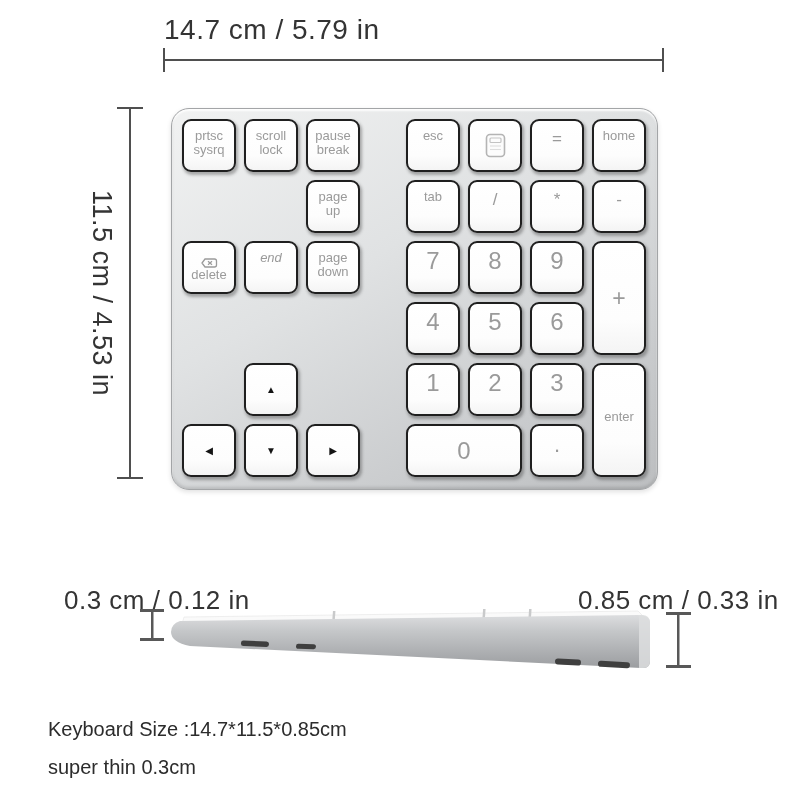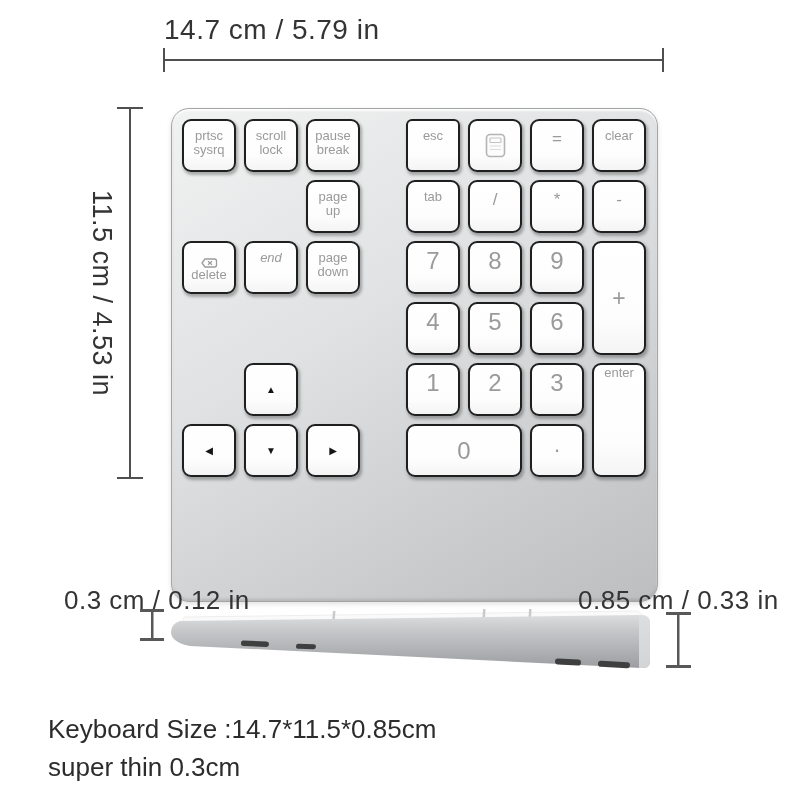--- a/index.html
+++ b/index.html
@@ -23,21 +23,21 @@
   #left-tick-top{left:117px;top:107px;width:26px;}
   #left-tick-bottom{left:117px;top:477px;width:26px;}
   #left-dim-label{left:101px;top:293px;transform:translate(-50%,-50%) rotate(90deg);
                   white-space:nowrap;font-size:27px;}
 
   #bottom-left-label{left:64px;top:565px;white-space:nowrap;}
   #bottom-right-label{left:578px;top:565px;white-space:nowrap;}
 
   
   #keypad{
-    position:absolute;left:171px;top:108px;width:487px;height:494px;
+    position:absolute;left:171px;top:108px;width:487px;height:382px;
     box-sizing:border-box;
     background:linear-gradient(150deg,#f1f2f2 0%,#e0e2e3 40%,#c9cbcd 78%,#bcbec0 100%);
     border:1px solid #a3a5a7;border-radius:18px;
     box-shadow:inset 0 2px 2px rgba(255,255,255,.9), inset 0 -2px 3px rgba(0,0,0,.12), 0 2px 5px rgba(0,0,0,.12);
     display:grid;
     grid-template-columns:54px 54px 54px 30px 54px 54px 54px 54px;
     grid-template-rows:repeat(6,53px);
     gap:8px;
     padding:10px 10px;
   }
@@ -49,31 +49,31 @@
     display:flex;justify-content:center;color:#9a9a9a;
   }
   .key .key-label{white-space:pre-line;text-align:center;}
   .key.text{align-items:flex-start;padding-top:8px;font-size:13px;line-height:14px;}
   .key.sym{align-items:flex-start;padding-top:9px;font-size:17px;line-height:18px;}
   .key.num{align-items:flex-start;padding-top:4px;font-size:24px;}
   .key.plus{align-items:center;font-size:23px;}
   .key.zero{align-items:center;font-size:24px;}
   .key.dot{align-items:center;font-size:22px;}
   .key.dot .key-label{transform:translateY(-6px);}
-  .key.enter{align-items:flex-start;padding-bottom:8px;font-size:13px;}
+  .key.enter{align-items:center;padding-bottom:8px;font-size:13px;}
   .key.arrow{align-items:center;font-size:10px;color:#141414;}
   .key.calc{align-items:center;}
   .key.delete{flex-direction:column;align-items:center;padding-top:4px;font-size:13px;line-height:14px;gap:0px;}
   .key .icon{display:block;line-height:0;}
 
   
   #side-view{position:absolute;left:138px;top:596px;}
 
   
-  #footer-text{position:absolute;left:48px;top:710px;font-size:26px;line-height:38px;color:#2c2c2c;}
+  #footer-text{position:absolute;left:48px;top:710px;font-size:20px;line-height:38px;color:#2c2c2c;}
 </style>
 </head>
 <body>
 
 <div class="dim-text" id="top-dim-label">14.7 cm / 5.79 in</div>
 <div class="dim-line-h" id="top-dim-line"></div>
 <div class="tick-v" id="top-tick-left"></div>
 <div class="tick-v" id="top-tick-right"></div>
 
 <div class="dim-line-v" id="left-dim-line"></div>
@@ -87,36 +87,36 @@
 sysrq</span>
     </div>
     <div class="key text" style="grid-area: 1 / 3;">
       <span class="key-label">pause
 break</span>
     </div>
     <div class="key text" style="grid-area: 1 / 2;">
       <span class="key-label">scroll
 lock</span>
     </div>
-    <div class="key text" style="grid-area: 1 / 5; border-radius: 6px;">
+    <div class="key text" style="grid-area: 1 / 5;">
       <span class="key-label">esc</span>
     </div>
     <div class="key calc" style="grid-area: 1 / 6;">
       <span class="icon"><svg width="21" height="25" viewBox="0 0 21 25">
           <rect x="1.5" y="1.5" width="18" height="22" rx="3.5" fill="#fcfcfc" stroke="#b4b4b4" stroke-width="1.6"></rect>
           <rect x="5" y="5" width="11" height="4.5" rx="1" fill="none" stroke="#c3c3c3" stroke-width="1.2"></rect>
           <line x1="5" y1="13" x2="16" y2="13" stroke="#dddddd" stroke-width="1.1"></line>
           <line x1="5" y1="16.5" x2="16" y2="16.5" stroke="#dddddd" stroke-width="1.1"></line>
         </svg></span>
     </div>
     <div class="key sym" style="grid-area: 1 / 7;">
       <span class="key-label">=</span>
     </div>
     <div class="key text" style="grid-area: 1 / 8;">
-      <span class="key-label">clear</span>
+      <span class="key-label">home</span>
     </div>
     <div class="key text" style="grid-area: 2 / 3;">
       <span class="key-label">page
 up</span>
     </div>
     <div class="key text" style="grid-area: 2 / 5;">
       <span class="key-label">tab</span>
     </div>
     <div class="key sym" style="grid-area: 2 / 6;">
       <span class="key-label">/</span>

